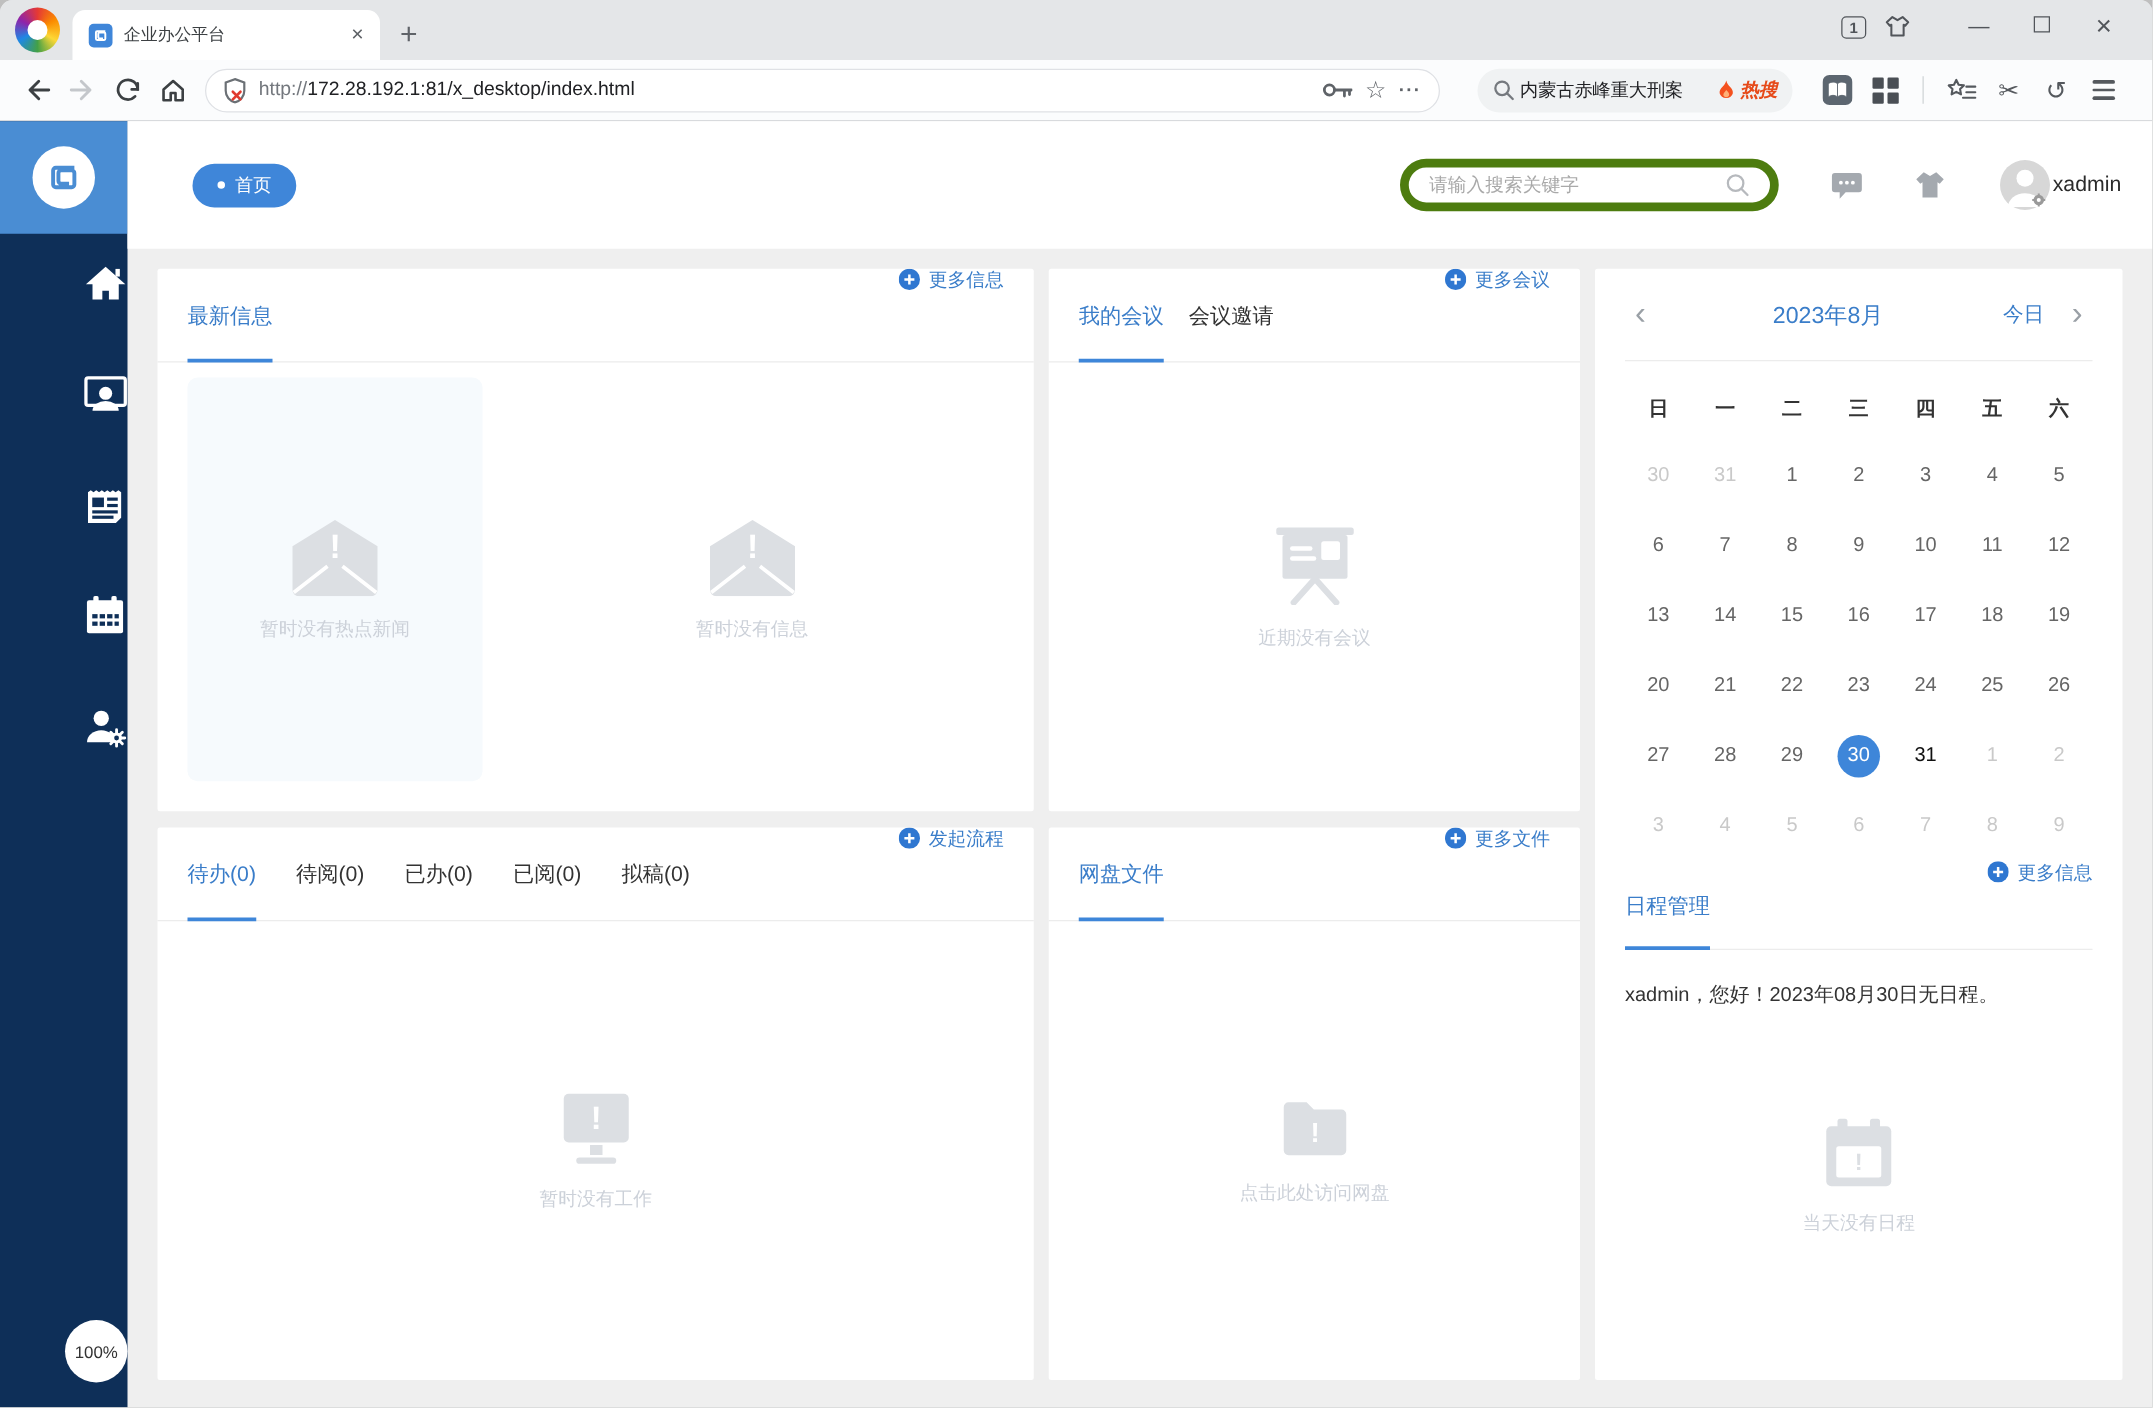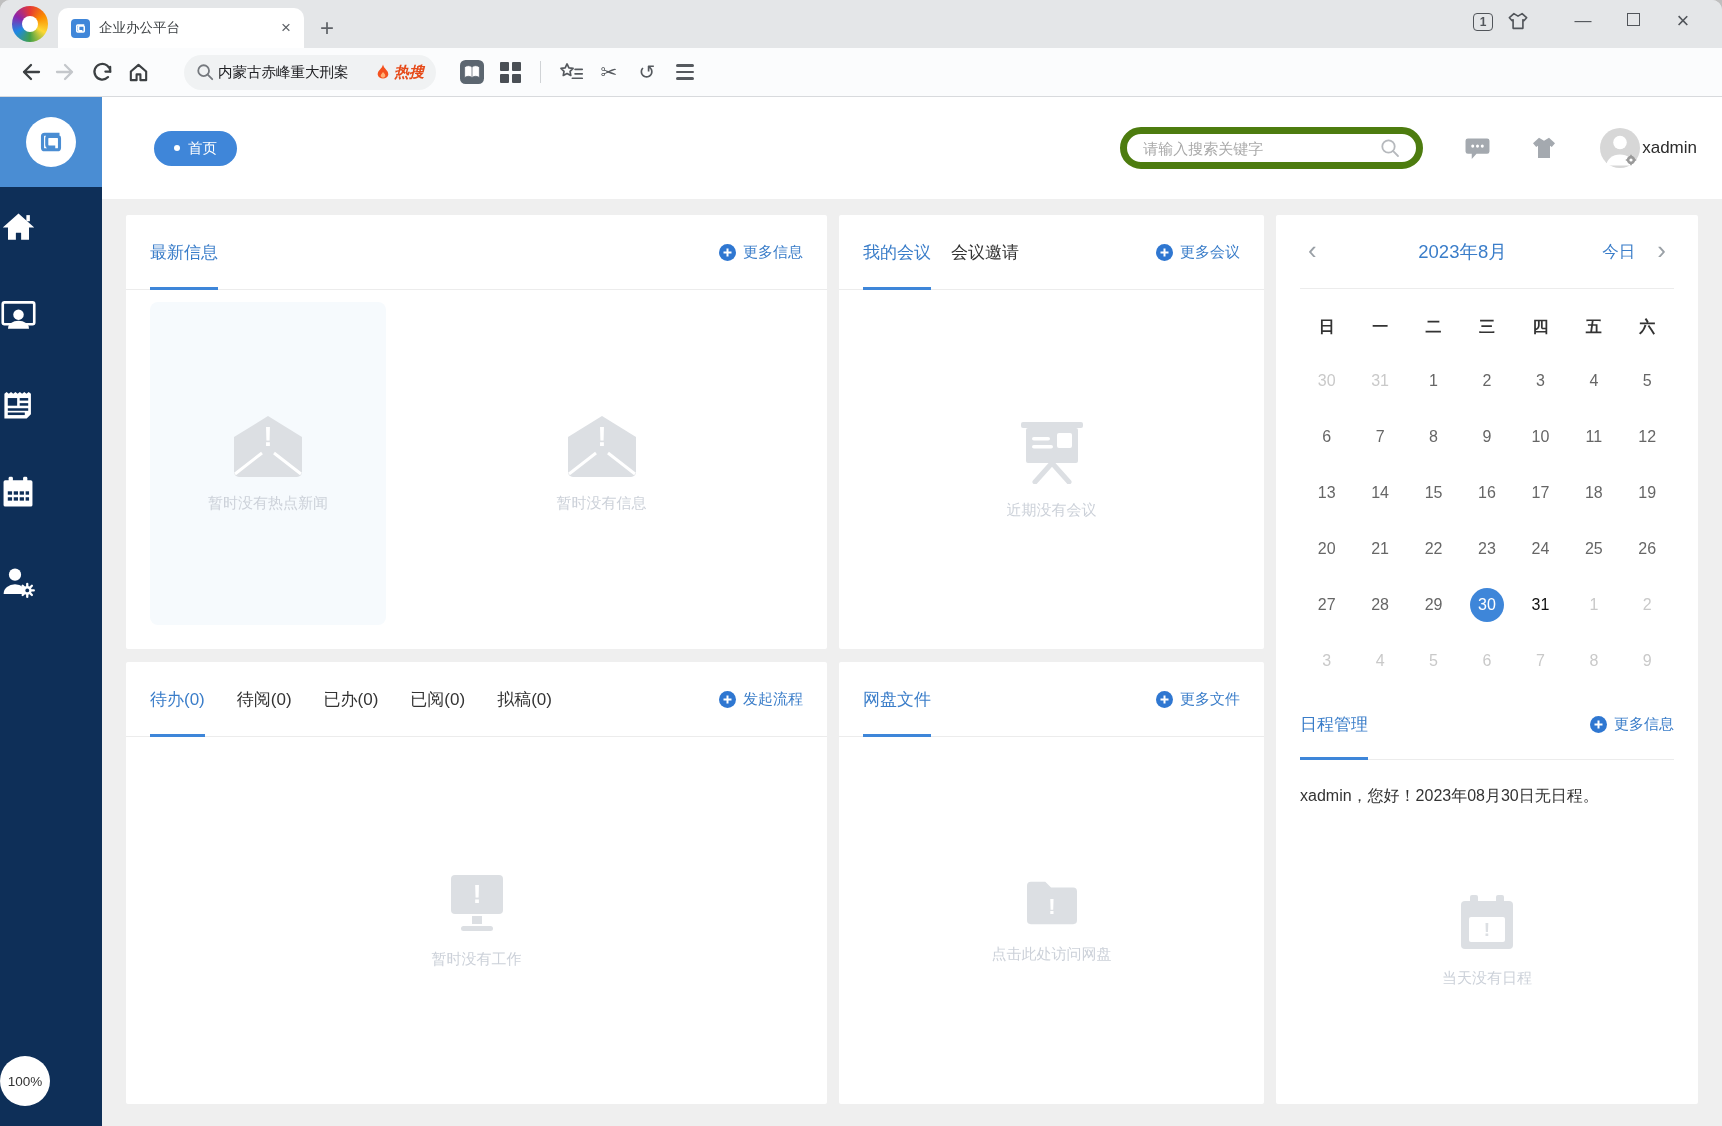--- a/index.html
+++ b/index.html
@@ -39,21 +39,21 @@
   .tb-right { display:flex; align-items:center; margin-left:16px; gap:6px; }
   .appgrid { display:grid; grid-template-columns:9px 9px; grid-template-rows:9px 9px; gap:3px; }
   .appgrid i { background:#4a4f55; border-radius:1px; }
   .vsep { width:1px; height:22px; background:#d0d3d6; margin:0 8px; }
   .uni-ic { font-size:20px; color:#55595e; }
   .burger { display:flex; flex-direction:column; gap:4px; }
   .burger i { width:18px; height:2.6px; background:#55595e; border-radius:2px; }
 
   
   .app { flex:1; display:flex; background:#efefef; min-height:0; }
-  .sidebar { width:102px; flex:none; background:#0e2f58; display:flex; flex-direction:column; align-items:flex-start; }
+  .sidebar { width:102px; flex:none; background:#0e2f58; display:flex; flex-direction:column; align-items:flex-end; }
   .side-logo { width:102px; height:90px; background:#4a8dd3; display:flex; align-items:center; justify-content:center; flex:none; cursor:pointer; }
   .logo-circle { width:50px; height:50px; border-radius:50%; background:#fff; display:flex; align-items:center; justify-content:center; }
   .nav { display:flex; flex-direction:column; gap:53px; margin-top:21px; }
   .nav-item { width:36px; height:36px; display:flex; align-items:center; justify-content:center; cursor:pointer; }
   .zoom-badge { margin-top:auto; margin-bottom:20px; width:50px; height:50px; border-radius:50%; background:#fff; color:#333;
                 display:flex; align-items:center; justify-content:center; font-size:13.5px; cursor:pointer; }
 
   .main { flex:1; display:flex; flex-direction:column; min-width:0; }
   .app-header { height:102px; flex:none; background:#fff; display:flex; align-items:center; padding:0 25px 0 52px;justify-content:center; }
   .home-pill { height:35px; padding:0 20px; border-radius:18px; background:#3f86d9; color:#fff; font-size:14.5px;
@@ -68,21 +68,21 @@
   .username { margin-left:2px; font-size:17px; color:#2b2b2b; cursor:pointer; }
 
   
   .content { flex:1; padding:16px 25px 22px 24px; display:grid; grid-template-columns:701px 425px 422px; grid-template-rows:434px 442px; gap:13px 12px; min-height:0; }
   .panel { background:#fff; border-radius:2px; display:flex; flex-direction:column; min-height:0; }
   .panel.tall { grid-column:3; grid-row:1 / 3; padding:0 24px; }
   .p-head { height:75px; flex:none; border-bottom:1px solid #ececec; display:flex; align-items:stretch; padding:0 24px; gap:36px; }
   .p-tab { display:flex; align-items:center; font-size:17px; color:#333; position:relative; cursor:pointer; white-space:nowrap; }
   .p-tab.active { color:#3a7dc9; }
   .p-tab.active::after { content:""; position:absolute; left:0; right:0; bottom:-1px; height:3px; background:#3e86d9; }
-  .p-more { margin-left:auto; display:flex; align-items:center; gap:7px; color:#3a7dc9; font-size:15px; cursor:pointer; white-space:nowrap; }
+  .p-more { margin-left:auto; display:flex; gap:7px; color:#3a7dc9; font-size:15px; cursor:pointer; white-space:nowrap; }
   .p-body { flex:1; display:flex; min-height:0; }
   .empty-stack { flex:1; display:flex; flex-direction:column; align-items:center; justify-content:center; gap:17px; color:#ccd1d9; font-size:15px; }
   .news-body { padding:12px 24px 24px; gap:14px; }
   .news-card { width:236px; flex:none; background:#f6fafd; border-radius:8px; display:flex; flex-direction:column; align-items:center; justify-content:center; gap:17px; color:#ccd1d9; font-size:15px; cursor:pointer; }
 
   
   .cal-head { height:74px; flex:none; display:flex; align-items:center; border-bottom:1px solid #ececec; padding:0 2px; }
   .cal-chev { font-size:26px; color:#9aa0a6; cursor:pointer; line-height:1; padding:0 6px 4px; }
   .cal-month { flex:1; text-align:center; font-size:18.5px; color:#3a7dc9; cursor:pointer; }
   .cal-today { font-size:16.5px; color:#3a7dc9; margin-right:16px; cursor:pointer; }
@@ -145,20 +145,38 @@
           <path d="M20 6 v5 h-5"></path>
           <path d="M20 11 a8.2 8.2 0 1 0 -2.2 5.8"></path>
         </svg>
     </span>
     <span class="tb-btn">
       <svg width="23" height="23" viewBox="0 0 24 24" fill="none" stroke="#3c4043" stroke-width="2.2" stroke-linejoin="round">
           <path d="M4 11 L12 4 L20 11 V20 H14 V14 H10 V20 H4 Z"></path>
         </svg>
     </span>
 
+    <div class="omnibox">
+      <span class="omni-ic">
+        <svg width="18" height="21" viewBox="0 0 20 24">
+            <path d="M10 1.5 L18.5 4.5 V12 c0 5.5-3.7 9.5-8.5 10.7 C5.2 21.5 1.5 17.5 1.5 12 V4.5 Z" fill="none" stroke="#6b7075" stroke-width="2"></path>
+            <path d="M8 13 l7 7 M15 13 l-7 7" stroke="#e03a2f" stroke-width="2.4" stroke-linecap="round"></path>
+          </svg>
+      </span>
+      <span class="url"><span class="scheme">http://</span><span class="host">172.28.192.1:81/x_desktop/index.html</span></span>
+      <span class="omni-spacer"></span>
+      <span class="omni-ic">
+        <svg width="24" height="14" viewBox="0 0 26 14">
+            <circle cx="6" cy="7" r="4.4" fill="none" stroke="#5f6368" stroke-width="2.4"></circle>
+            <path d="M10.5 7 H25 M19 7 v5.2 M23.4 7 v4" stroke="#5f6368" stroke-width="2.4" stroke-linecap="round" fill="none"></path>
+          </svg>
+      </span>
+      <span class="omni-ic star-glyph">☆</span>
+      <span class="omni-ic dots-glyph">···</span>
+    </div>
 
     <div class="hotsearch">
       <span>
         <svg width="18" height="18" viewBox="0 0 20 20" fill="none" stroke="#75797e" stroke-width="2">
             <circle cx="8.5" cy="8.5" r="6"></circle>
             <path d="M13 13 L18 18" stroke-linecap="round"></path>
           </svg>
       </span>
       <span class="hot-text">内蒙古赤峰重大刑案</span>
       <span>

